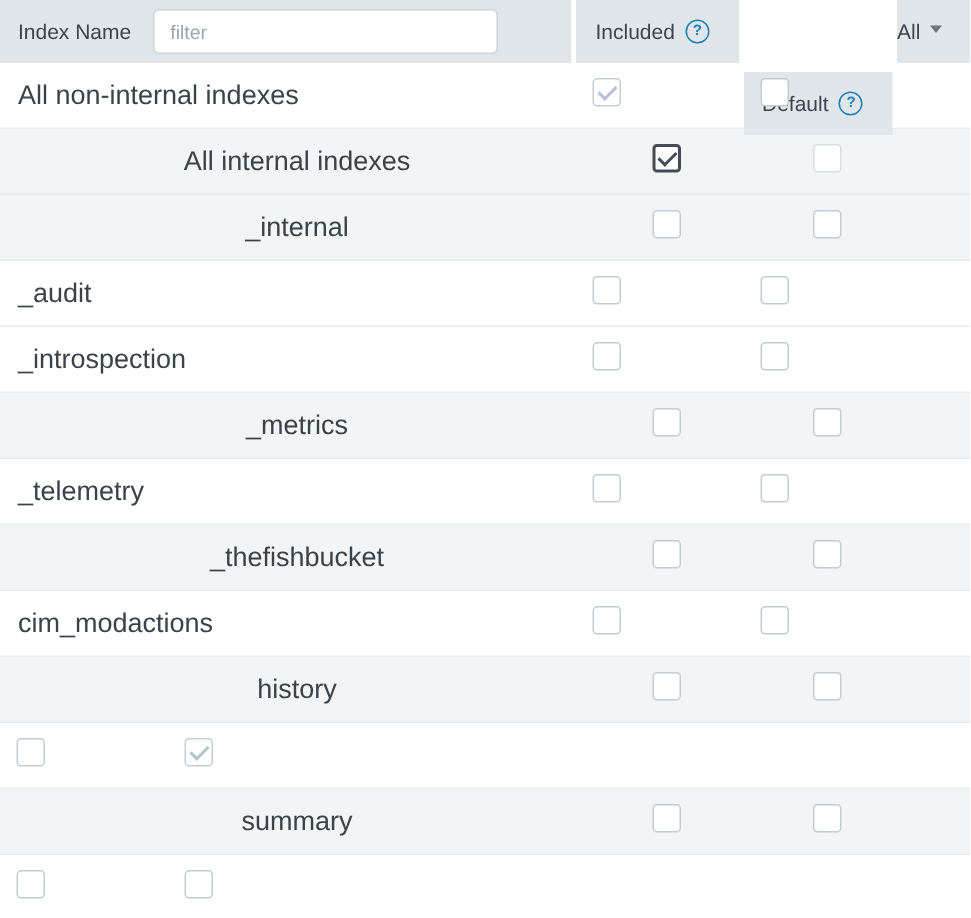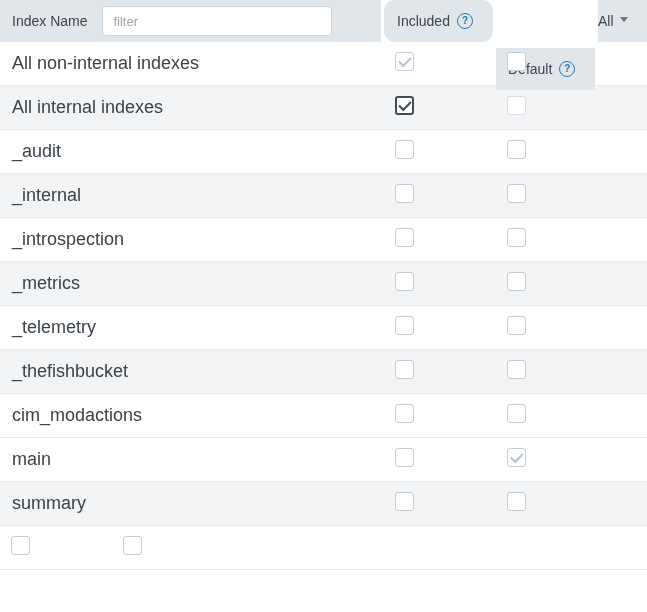--- a/index.html
+++ b/index.html
@@ -20,21 +20,21 @@
   }
   .hcell {
     background: #e1e6eb;
     display: flex;
     align-items: center;
     font-size: 14px;
     color: #3c444d;
     height: 100%;
   }
   .hcell-name  { width: 381px; padding-left: 12px; }
-  .hcell-included { width: 109px; padding-left: 13px; border-radius: 11px; }
+  .hcell-included { width: 109px; padding-left: 13px; }
   .hcell-default  { width: 99px;  padding-left: 12px; margin-top: 48px; }
   .hcell-all { flex: 1; cursor: pointer; }
   .hgap { width: 3px; background: #ffffff; height: 100%; }
   .filter {
     margin-left: 15px;
     width: 230px;
     height: 30px;
     border: 1px solid #ccd3da;
     border-radius: 4px;
     background: #ffffff;
@@ -73,21 +73,21 @@
   
   .row {
     display: flex;
     align-items: center;
     height: 44px;
     background: #ffffff;
     border-bottom: 1px solid #e8ebee;
     font-size: 18px;
     color: #3a424a;
   }
-  .row.alt { background: #f2f4f5; }
+  .row.alt { background: #f2f4f5; text-align: center; }
   .cell-name { width: 384px; padding-left: 12px; }
   .cell-included { width: 109px; padding-left: 11px; }
   .cell-default  { width: 102px; padding-left: 14px; }
   .cell-rest { flex: 1; }
   
   .checkbox {
     display: inline-block;
     width: 19px;
     height: 19px;
     border: 1px solid #c3ccd6;
@@ -158,42 +158,42 @@
       <div class="cell-name">All internal indexes</div>
       <div class="cell-included">
         <span class="checkbox cb-checked"></span>
       </div>
       <div class="cell-default">
         <span class="checkbox cb-unchecked-disabled"></span>
       </div>
       <div class="cell-rest"></div>
     </div>
 
+    <div class="row alt">
+      <div class="cell-name">_internal</div>
+      <div class="cell-included">
+        <span class="checkbox cb-unchecked"></span>
+      </div>
+      <div class="cell-default">
+        <span class="checkbox cb-unchecked"></span>
+      </div>
+      <div class="cell-rest"></div>
+    </div>
+
     <div class="row">
       <div class="cell-name">_audit</div>
       <div class="cell-included">
         <span class="checkbox cb-unchecked"></span>
       </div>
       <div class="cell-default">
         <span class="checkbox cb-unchecked"></span>
       </div>
       <div class="cell-rest"></div>
     </div>
 
-    <div class="row alt">
-      <div class="cell-name">_internal</div>
-      <div class="cell-included">
-        <span class="checkbox cb-unchecked"></span>
-      </div>
-      <div class="cell-default">
-        <span class="checkbox cb-unchecked"></span>
-      </div>
-      <div class="cell-rest"></div>
-    </div>
-
     <div class="row">
       <div class="cell-name">_introspection</div>
       <div class="cell-included">
         <span class="checkbox cb-unchecked"></span>
       </div>
       <div class="cell-default">
         <span class="checkbox cb-unchecked"></span>
       </div>
       <div class="cell-rest"></div>
     </div>
@@ -235,23 +235,32 @@
       <div class="cell-name">cim_modactions</div>
       <div class="cell-included">
         <span class="checkbox cb-unchecked"></span>
       </div>
       <div class="cell-default">
         <span class="checkbox cb-unchecked"></span>
       </div>
       <div class="cell-rest"></div>
     </div>
 
-
-    <div class="row">
-      <div class="cell-name">main</div>
+    <div class="row alt">
+      <div class="cell-name">history</div>
+      <div class="cell-included">
+        <span class="checkbox cb-unchecked"></span>
+      </div>
+      <div class="cell-default">
+        <span class="checkbox cb-unchecked"></span>
+      </div>
+      <div class="cell-rest"></div>
+    </div>
+
+    <div class="row">
       <div class="cell-included">
         <span class="checkbox cb-unchecked"></span>
       </div>
       <div class="cell-default">
         <span class="checkbox cb-checked-disabled"></span>
       </div>
       <div class="cell-rest"></div>
     </div>
 
     <div class="row alt">

